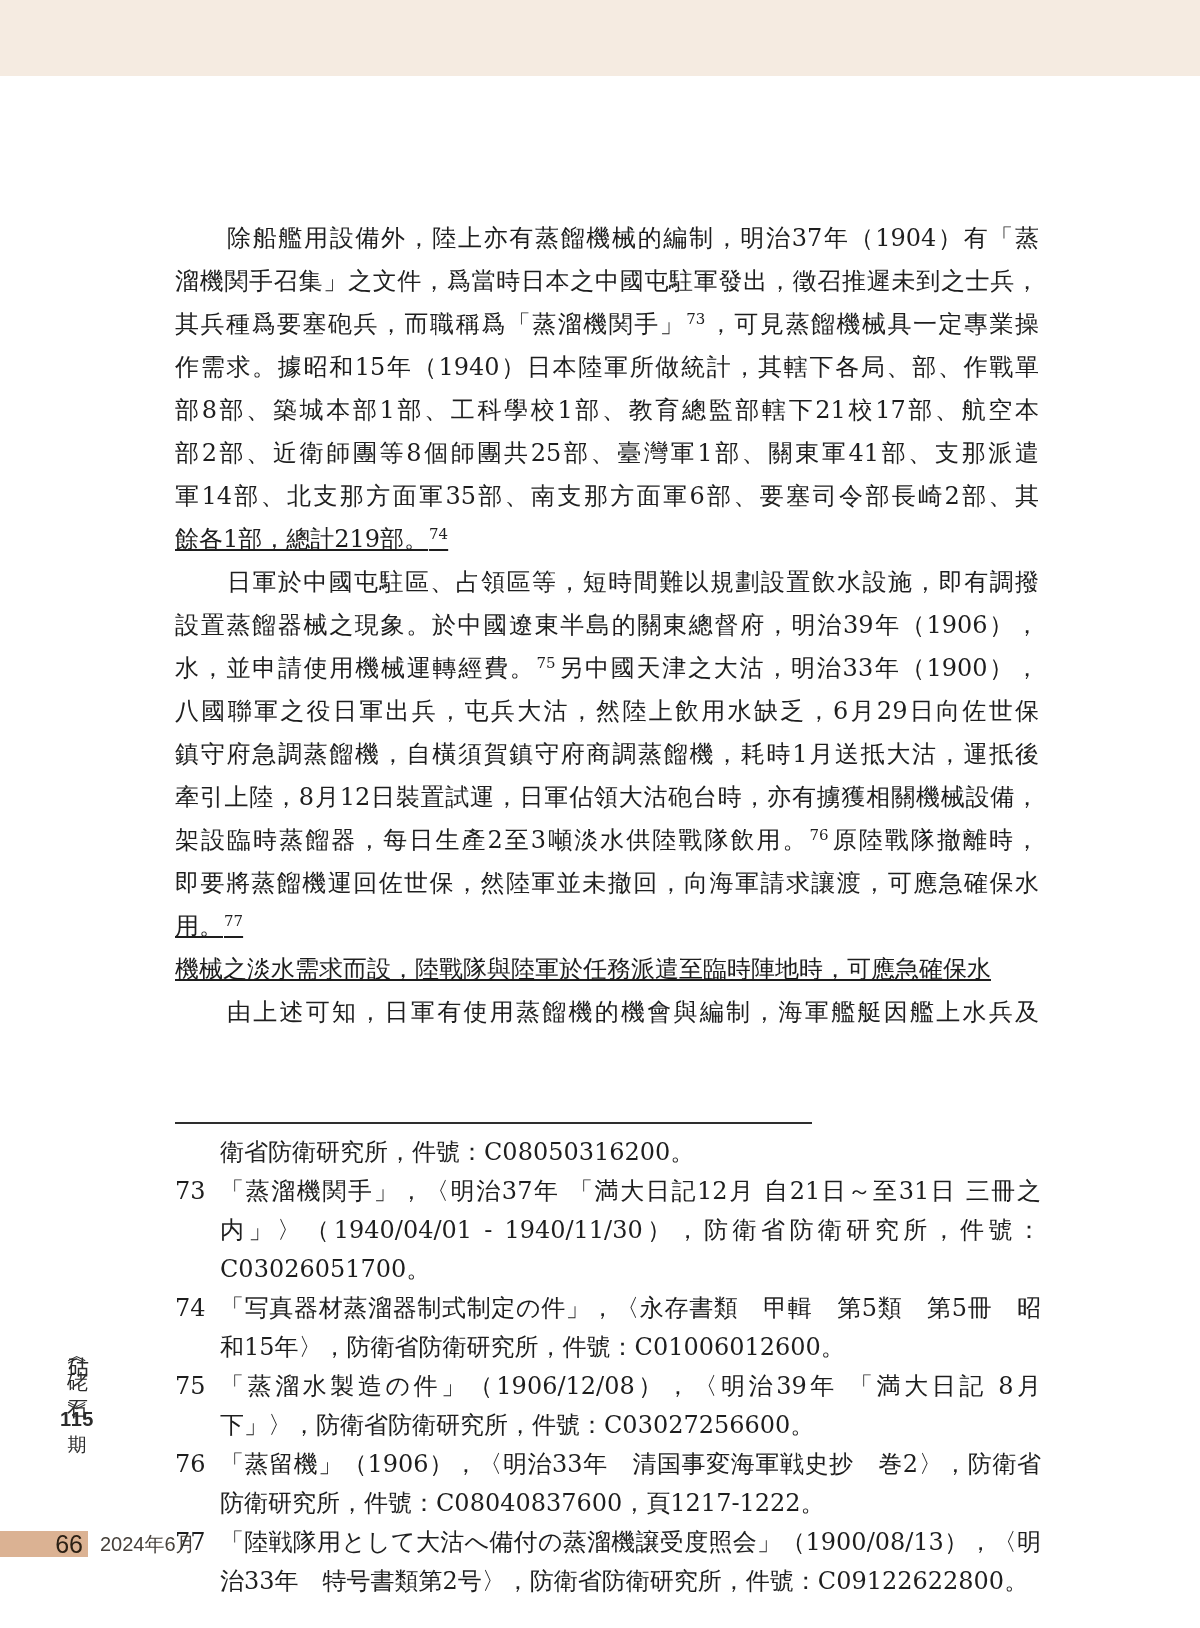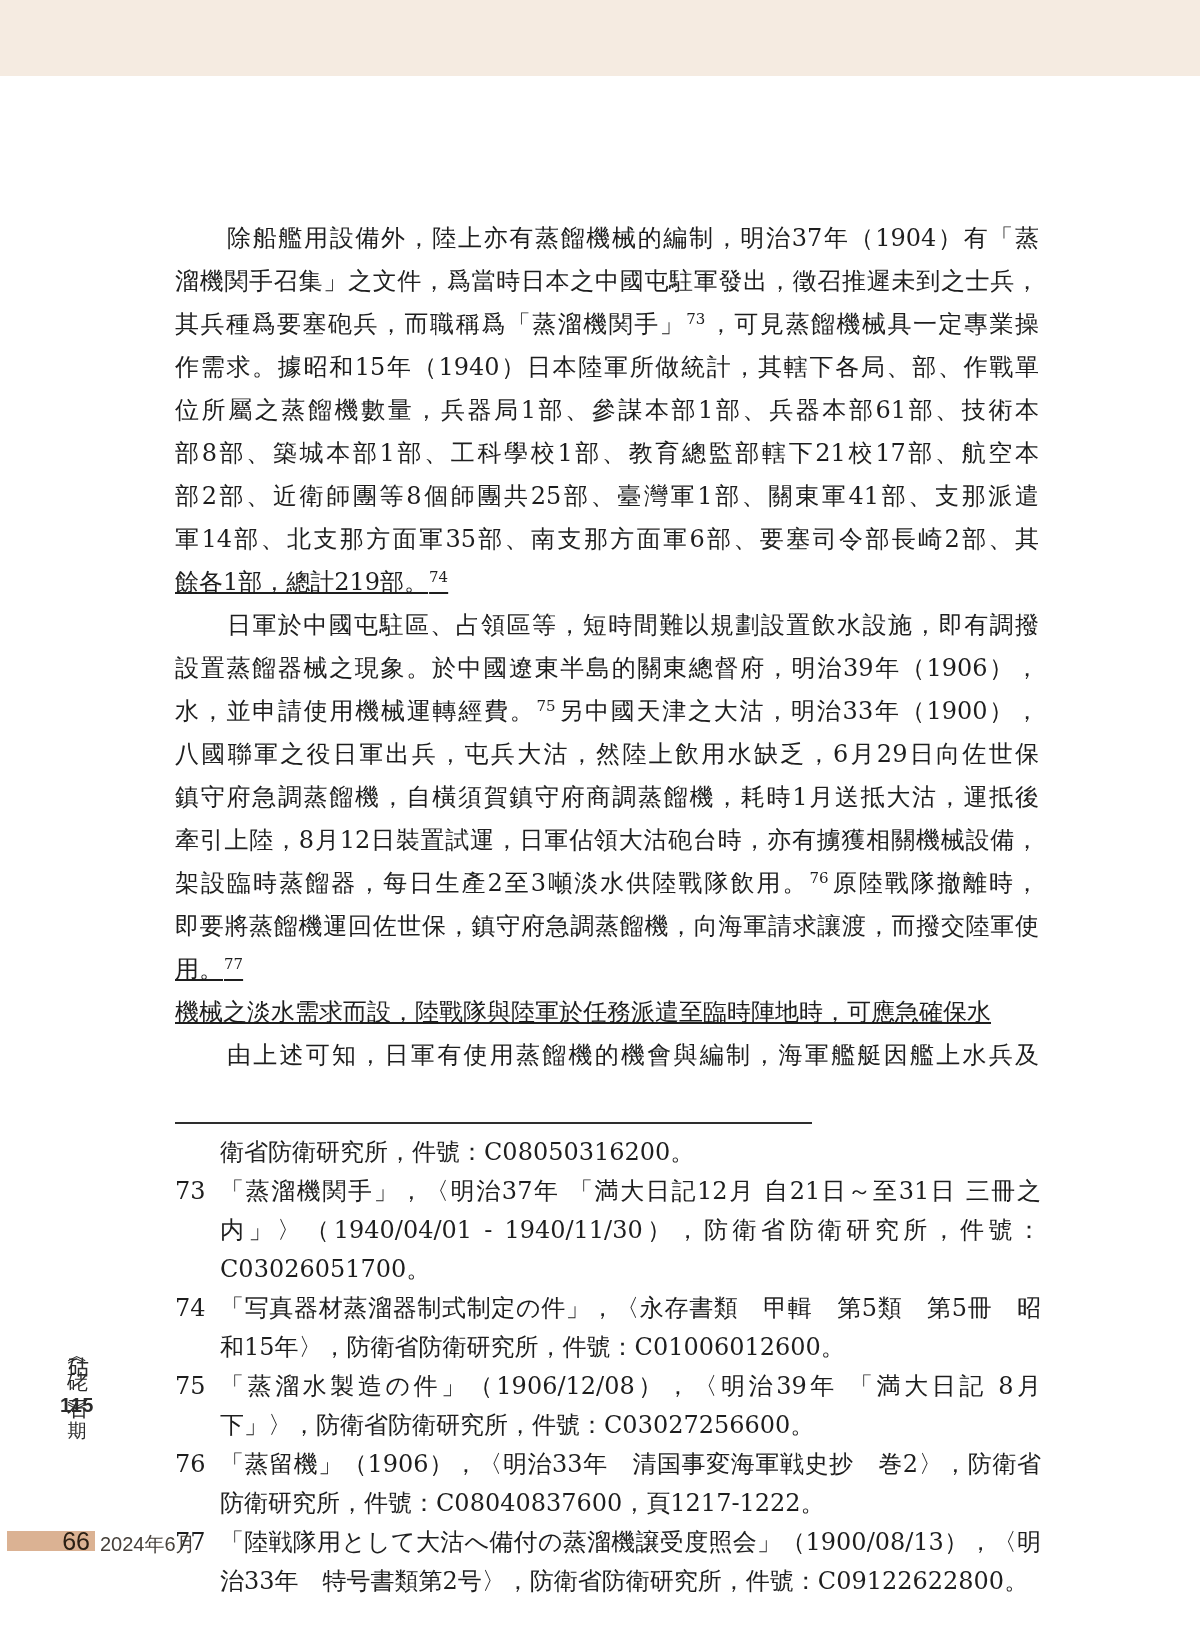--- a/index.html
+++ b/index.html
@@ -54,25 +54,25 @@
     position:absolute;left:55px;top:1350px;width:44px;
     display:flex;flex-direction:column;align-items:center;
     color:#2b2b2b;
   }
   .jtitle{
     writing-mode:vertical-rl;text-orientation:mixed;
     font-size:21px;letter-spacing:4px;line-height:1;
   }
   .jissue{
     font-family:"Liberation Sans","DejaVu Sans",sans-serif;
-    font-weight:bold;font-size:20px;margin-top:3px;letter-spacing:0.5px;
+    font-weight:bold;font-size:20px;margin-top:17px;letter-spacing:0.5px;
   }
   .jsuffix{font-size:19px;margin-top:1px;}
   .page-badge{
-    position:absolute;left:7px;top:1531px;width:88px;height:20px;
+    position:absolute;left:0;top:1531px;width:88px;height:26px;
     background:var(--page-badge-bar);
     display:flex;align-items:center;justify-content:flex-end;
     padding-right:5px;box-sizing:border-box;
   }
   .page-num{
     font-family:"Liberation Sans","DejaVu Sans",sans-serif;
     font-size:25px;line-height:1;color:var(--page-number-ink);
   }
   .issue-date{
     position:absolute;left:100px;top:1531px;height:26px;line-height:26px;
@@ -84,35 +84,34 @@
 <body>
 
 <div class="top-bar"></div>
 
 <div class="body-text">
     <div class="para">
       <div class="body-line indent">除船艦用設備外，陸上亦有蒸餾機械的編制，明治37年（1904）有「蒸</div>
       <div class="body-line">溜機関手召集」之文件，爲當時日本之中國屯駐軍發出，徵召推遲未到之士兵，</div>
       <div class="body-line">其兵種爲要塞砲兵，而職稱爲「蒸溜機関手」<sup class="fnref">73</sup>，可見蒸餾機械具一定專業操</div>
       <div class="body-line">作需求。據昭和15年（1940）日本陸軍所做統計，其轄下各局、部、作戰單</div>
-      <div class="body-line">位所屬之蒸餾機數量，兵器局1部、參謀本部1部、兵器本部61部、技術本</div>
       <div class="body-line">部8部、築城本部1部、工科學校1部、教育總監部轄下21校17部、航空本</div>
       <div class="body-line">部2部、近衛師團等8個師團共25部、臺灣軍1部、關東軍41部、支那派遣</div>
       <div class="body-line">軍14部、北支那方面軍35部、南支那方面軍6部、要塞司令部長崎2部、其</div>
       <div class="body-line last">餘各1部，總計219部。<sup class="fnref">74</sup></div>
     </div>
     <div class="para">
       <div class="body-line indent">日軍於中國屯駐區、占領區等，短時間難以規劃設置飲水設施，即有調撥</div>
       <div class="body-line">設置蒸餾器械之現象。於中國遼東半島的關東總督府，明治39年（1906），</div>
       <div class="body-line">水，並申請使用機械運轉經費。<sup class="fnref">75</sup>另中國天津之大沽，明治33年（1900），</div>
       <div class="body-line">八國聯軍之役日軍出兵，屯兵大沽，然陸上飲用水缺乏，6月29日向佐世保</div>
       <div class="body-line">鎮守府急調蒸餾機，自橫須賀鎮守府商調蒸餾機，耗時1月送抵大沽，運抵後</div>
       <div class="body-line">牽引上陸，8月12日裝置試運，日軍佔領大沽砲台時，亦有擄獲相關機械設備，</div>
       <div class="body-line">架設臨時蒸餾器，每日生產2至3噸淡水供陸戰隊飲用。<sup class="fnref">76</sup>原陸戰隊撤離時，</div>
-      <div class="body-line">即要將蒸餾機運回佐世保，鎮守府急調蒸餾機，向海軍請求讓渡，而撥交陸軍使</div>
+      <div class="body-line">即要將蒸餾機運回佐世保，然陸軍並未撤回，向海軍請求讓渡，可應急確保水</div>
       <div class="body-line last">用。<sup class="fnref">77</sup></div>
     </div>
     <div class="para">
       <div class="body-line last">機械之淡水需求而設，陸戰隊與陸軍於任務派遣至臨時陣地時，可應急確保水</div>
       <div class="body-line indent">由上述可知，日軍有使用蒸餾機的機會與編制，海軍艦艇因艦上水兵及</div>
     </div>
   </div>
 
 <div class="fn-separator"></div>
 

